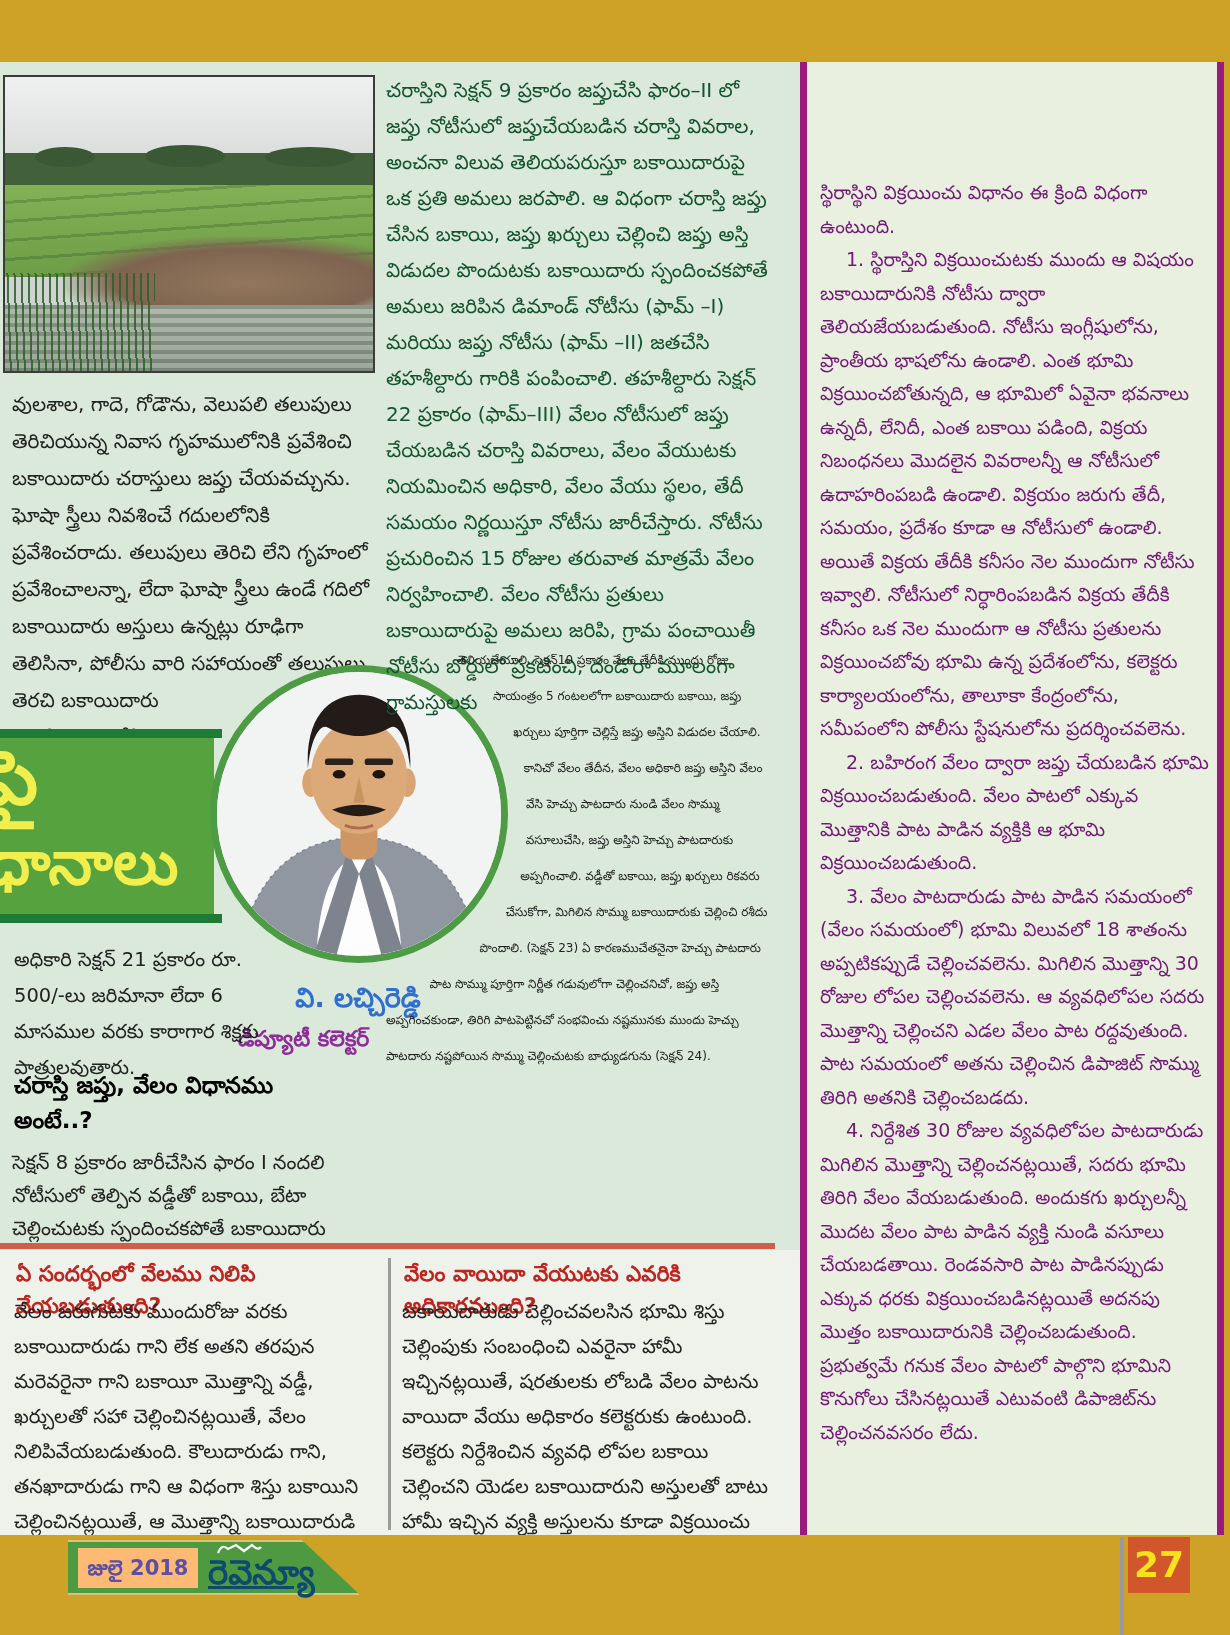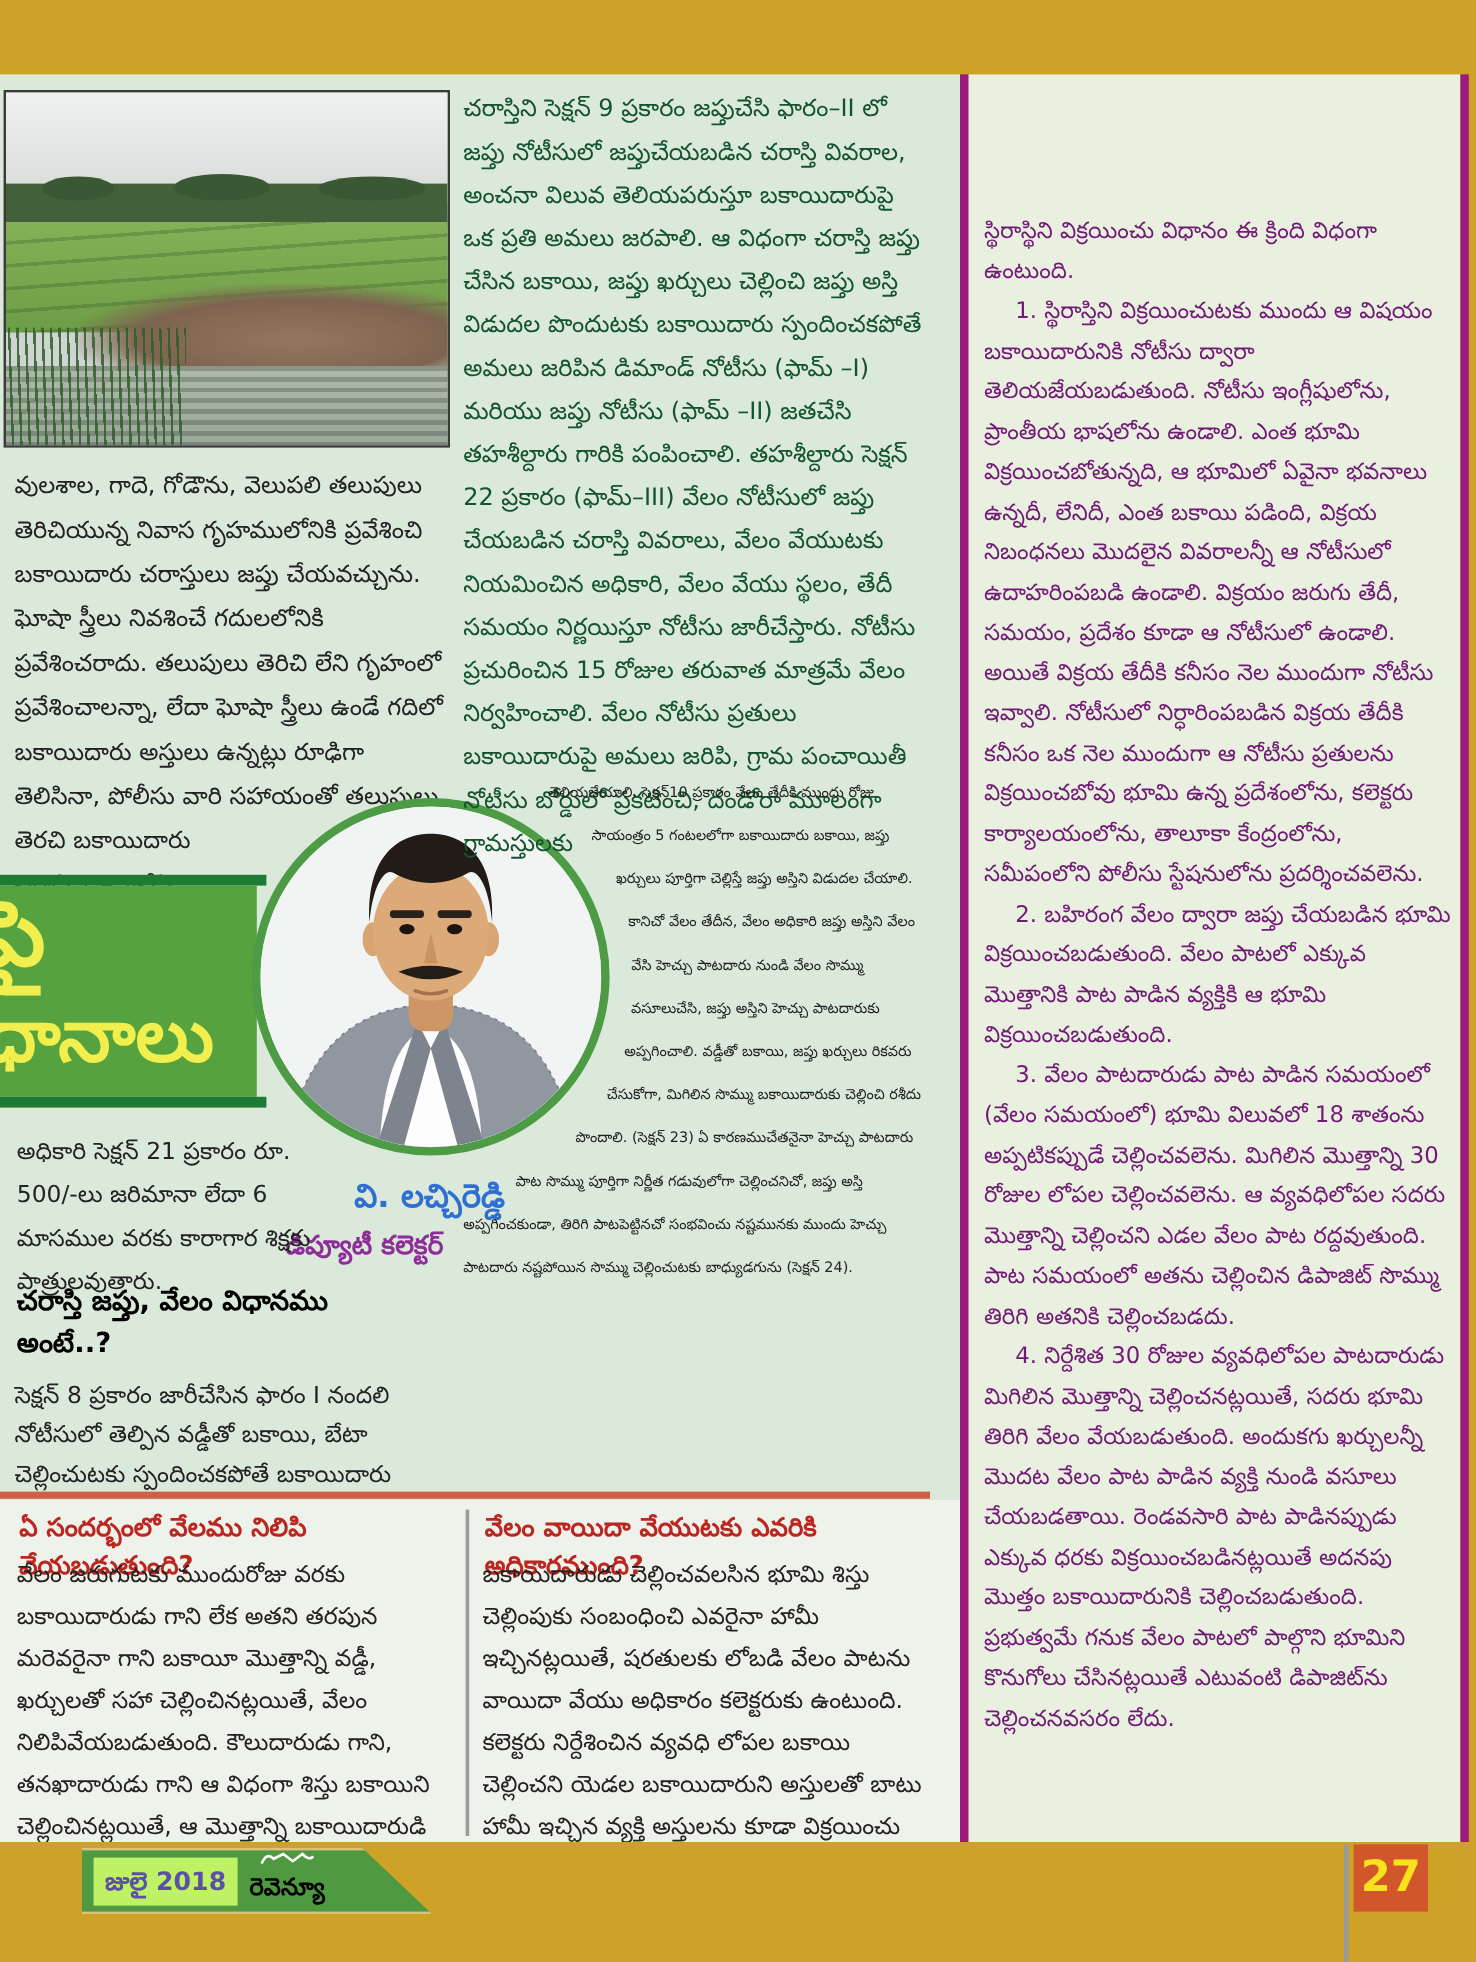--- a/index.html
+++ b/index.html
@@ -64,23 +64,23 @@
   .rc-body p{margin:0;}
   .rc-body p.item{text-indent:26px;}
   
   .footer{left:0;top:1535px;width:1230px;height:100px;background:#cda227;}
   .logo-shape{left:68px;top:1540px;width:292px;height:55px;background:#4f9a40;
     clip-path:polygon(0 0,234px 0,292px 55px,0 55px);}
   .logo-edge{left:68px;top:1540px;width:292px;height:55px;
     clip-path:polygon(0 0,234px 0,292px 55px,0 55px);
     background:linear-gradient(#d8c37a,#d8c37a) top/100% 2px no-repeat,
                linear-gradient(#d8c37a,#d8c37a) bottom/100% 2px no-repeat;}
-  .date-box{left:78px;top:1548px;width:120px;height:40px;background:#bef264;
+  .date-box{left:78px;top:1548px;width:120px;height:40px;background:#fdba74;
     text-align:center;font-size:21px;font-weight:bold;color:#5b50a6;line-height:40px;}
-  .mag-name{left:208px;top:1557px;width:140px;color:#000000;font-size:20px;font-weight:bold;line-height:30px;}
+  .mag-name{left:208px;top:1557px;width:140px;color:#0c4a6e;font-size:34px;font-weight:bold;line-height:30px;text-decoration:underline;}
   .emblem{left:214px;top:1541px;width:50px;height:16px;}
   .page-rule{left:1120px;top:1537px;width:4px;height:98px;background:#9a9a9a;}
   .page-badge{left:1128px;top:1537px;width:62px;height:56px;background:#d1562b;
     text-align:center;font-size:36px;font-weight:bold;color:#f9e11c;line-height:56px;}
 </style>
 </head>
 <body>
 
 <div id="canvas">
 

